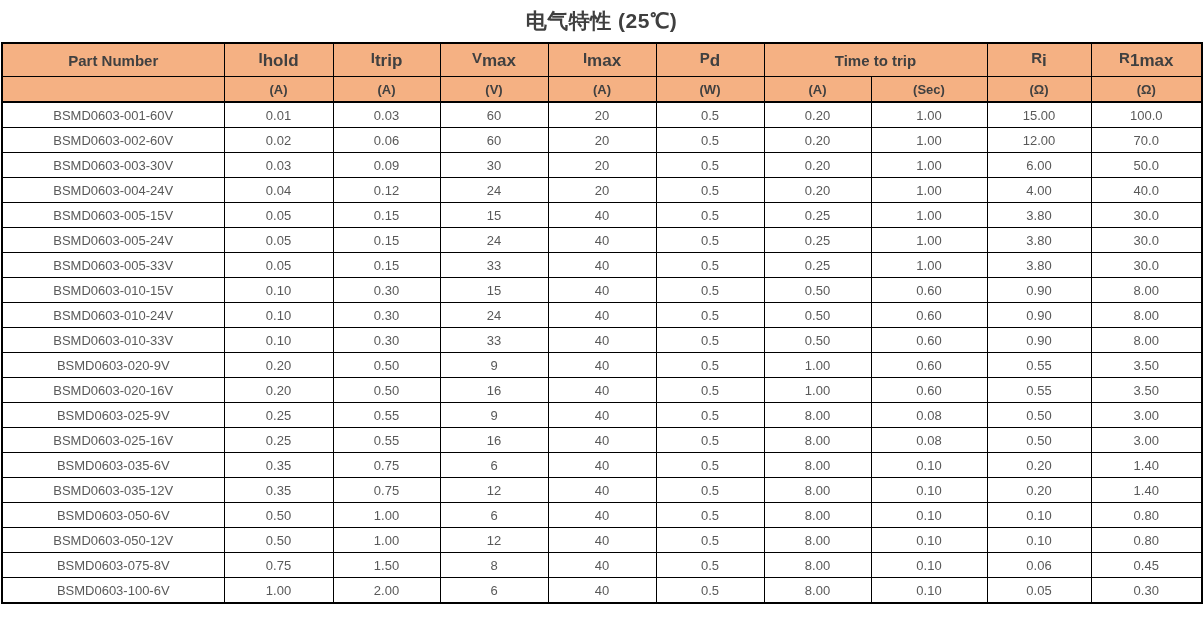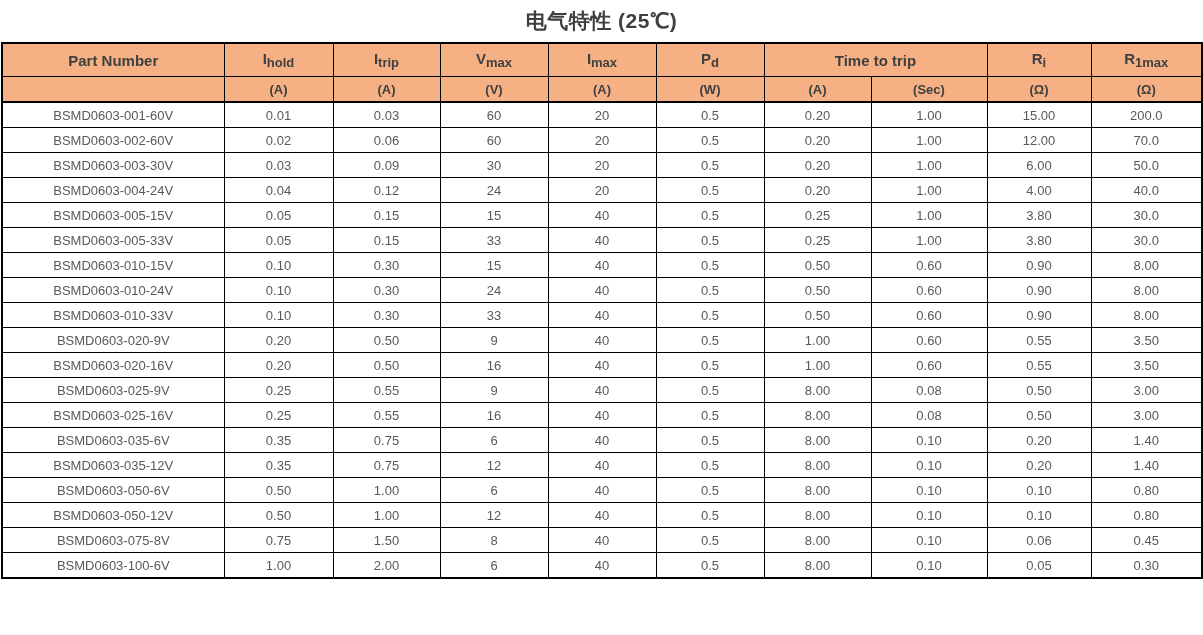--- a/index.html
+++ b/index.html
@@ -43,21 +43,21 @@
   thead th {
     background: #f5b183;
     color: #404040;
   }
   tr.hdr-main th {
     height: 32px;
     font-size: 15px;
     font-weight: bold;
   }
   tr.hdr-main th sub {
-    font-size: 13px;
+    font-size: 17px;
     font-weight: bold;
     vertical-align: -3px;
     letter-spacing: 0px;
   }
   tr.hdr-units th {
     height: 24px;
     font-size: 13px;
     font-weight: bold;
   }
   tbody td {
@@ -121,21 +121,21 @@
         <tr>
           <td>BSMD0603-001-60V</td>
           <td>0.01</td>
           <td>0.03</td>
           <td>60</td>
           <td>20</td>
           <td>0.5</td>
           <td>0.20</td>
           <td>1.00</td>
           <td>15.00</td>
-          <td>200.0</td>
+          <td>100.0</td>
         </tr>
         <tr>
           <td>BSMD0603-002-60V</td>
           <td>0.02</td>
           <td>0.06</td>
           <td>60</td>
           <td>20</td>
           <td>0.5</td>
           <td>0.20</td>
           <td>1.00</td>
@@ -172,20 +172,32 @@
           <td>0.15</td>
           <td>15</td>
           <td>40</td>
           <td>0.5</td>
           <td>0.25</td>
           <td>1.00</td>
           <td>3.80</td>
           <td>30.0</td>
         </tr>
         <tr>
+          <td>BSMD0603-005-24V</td>
+          <td>0.05</td>
+          <td>0.15</td>
+          <td>24</td>
+          <td>40</td>
+          <td>0.5</td>
+          <td>0.25</td>
+          <td>1.00</td>
+          <td>3.80</td>
+          <td>30.0</td>
+        </tr>
+        <tr>
           <td>BSMD0603-005-33V</td>
           <td>0.05</td>
           <td>0.15</td>
           <td>33</td>
           <td>40</td>
           <td>0.5</td>
           <td>0.25</td>
           <td>1.00</td>
           <td>3.80</td>
           <td>30.0</td>

